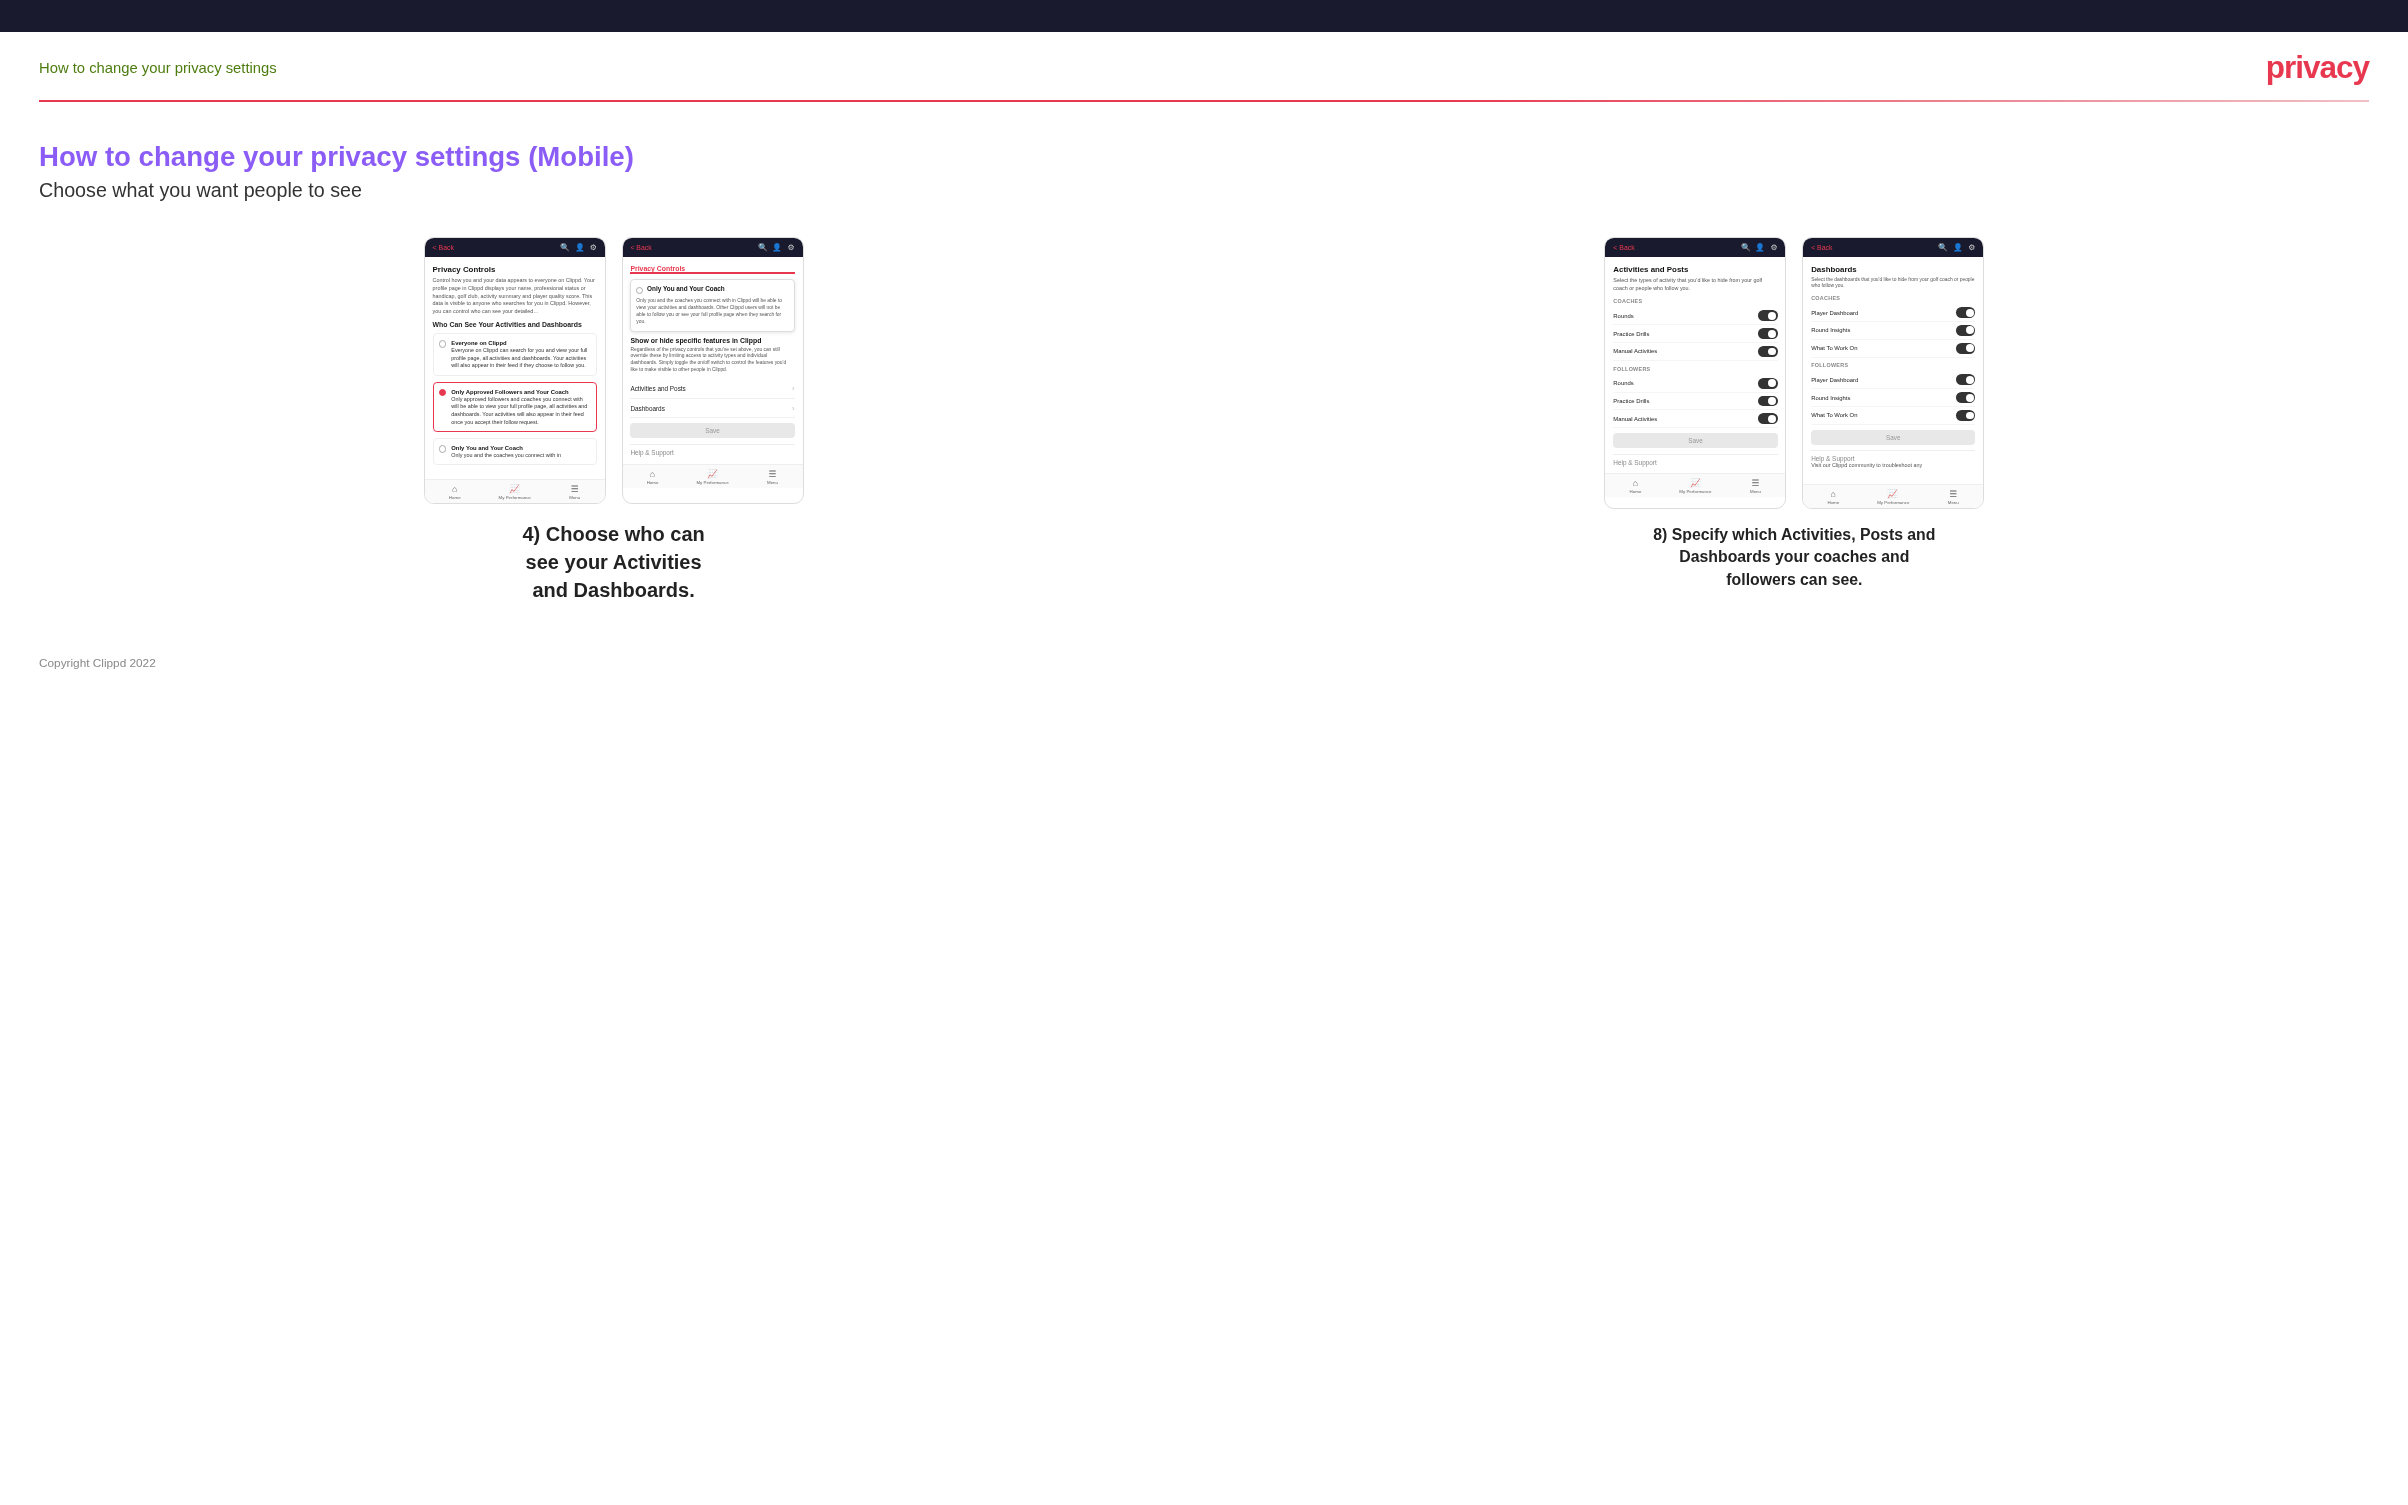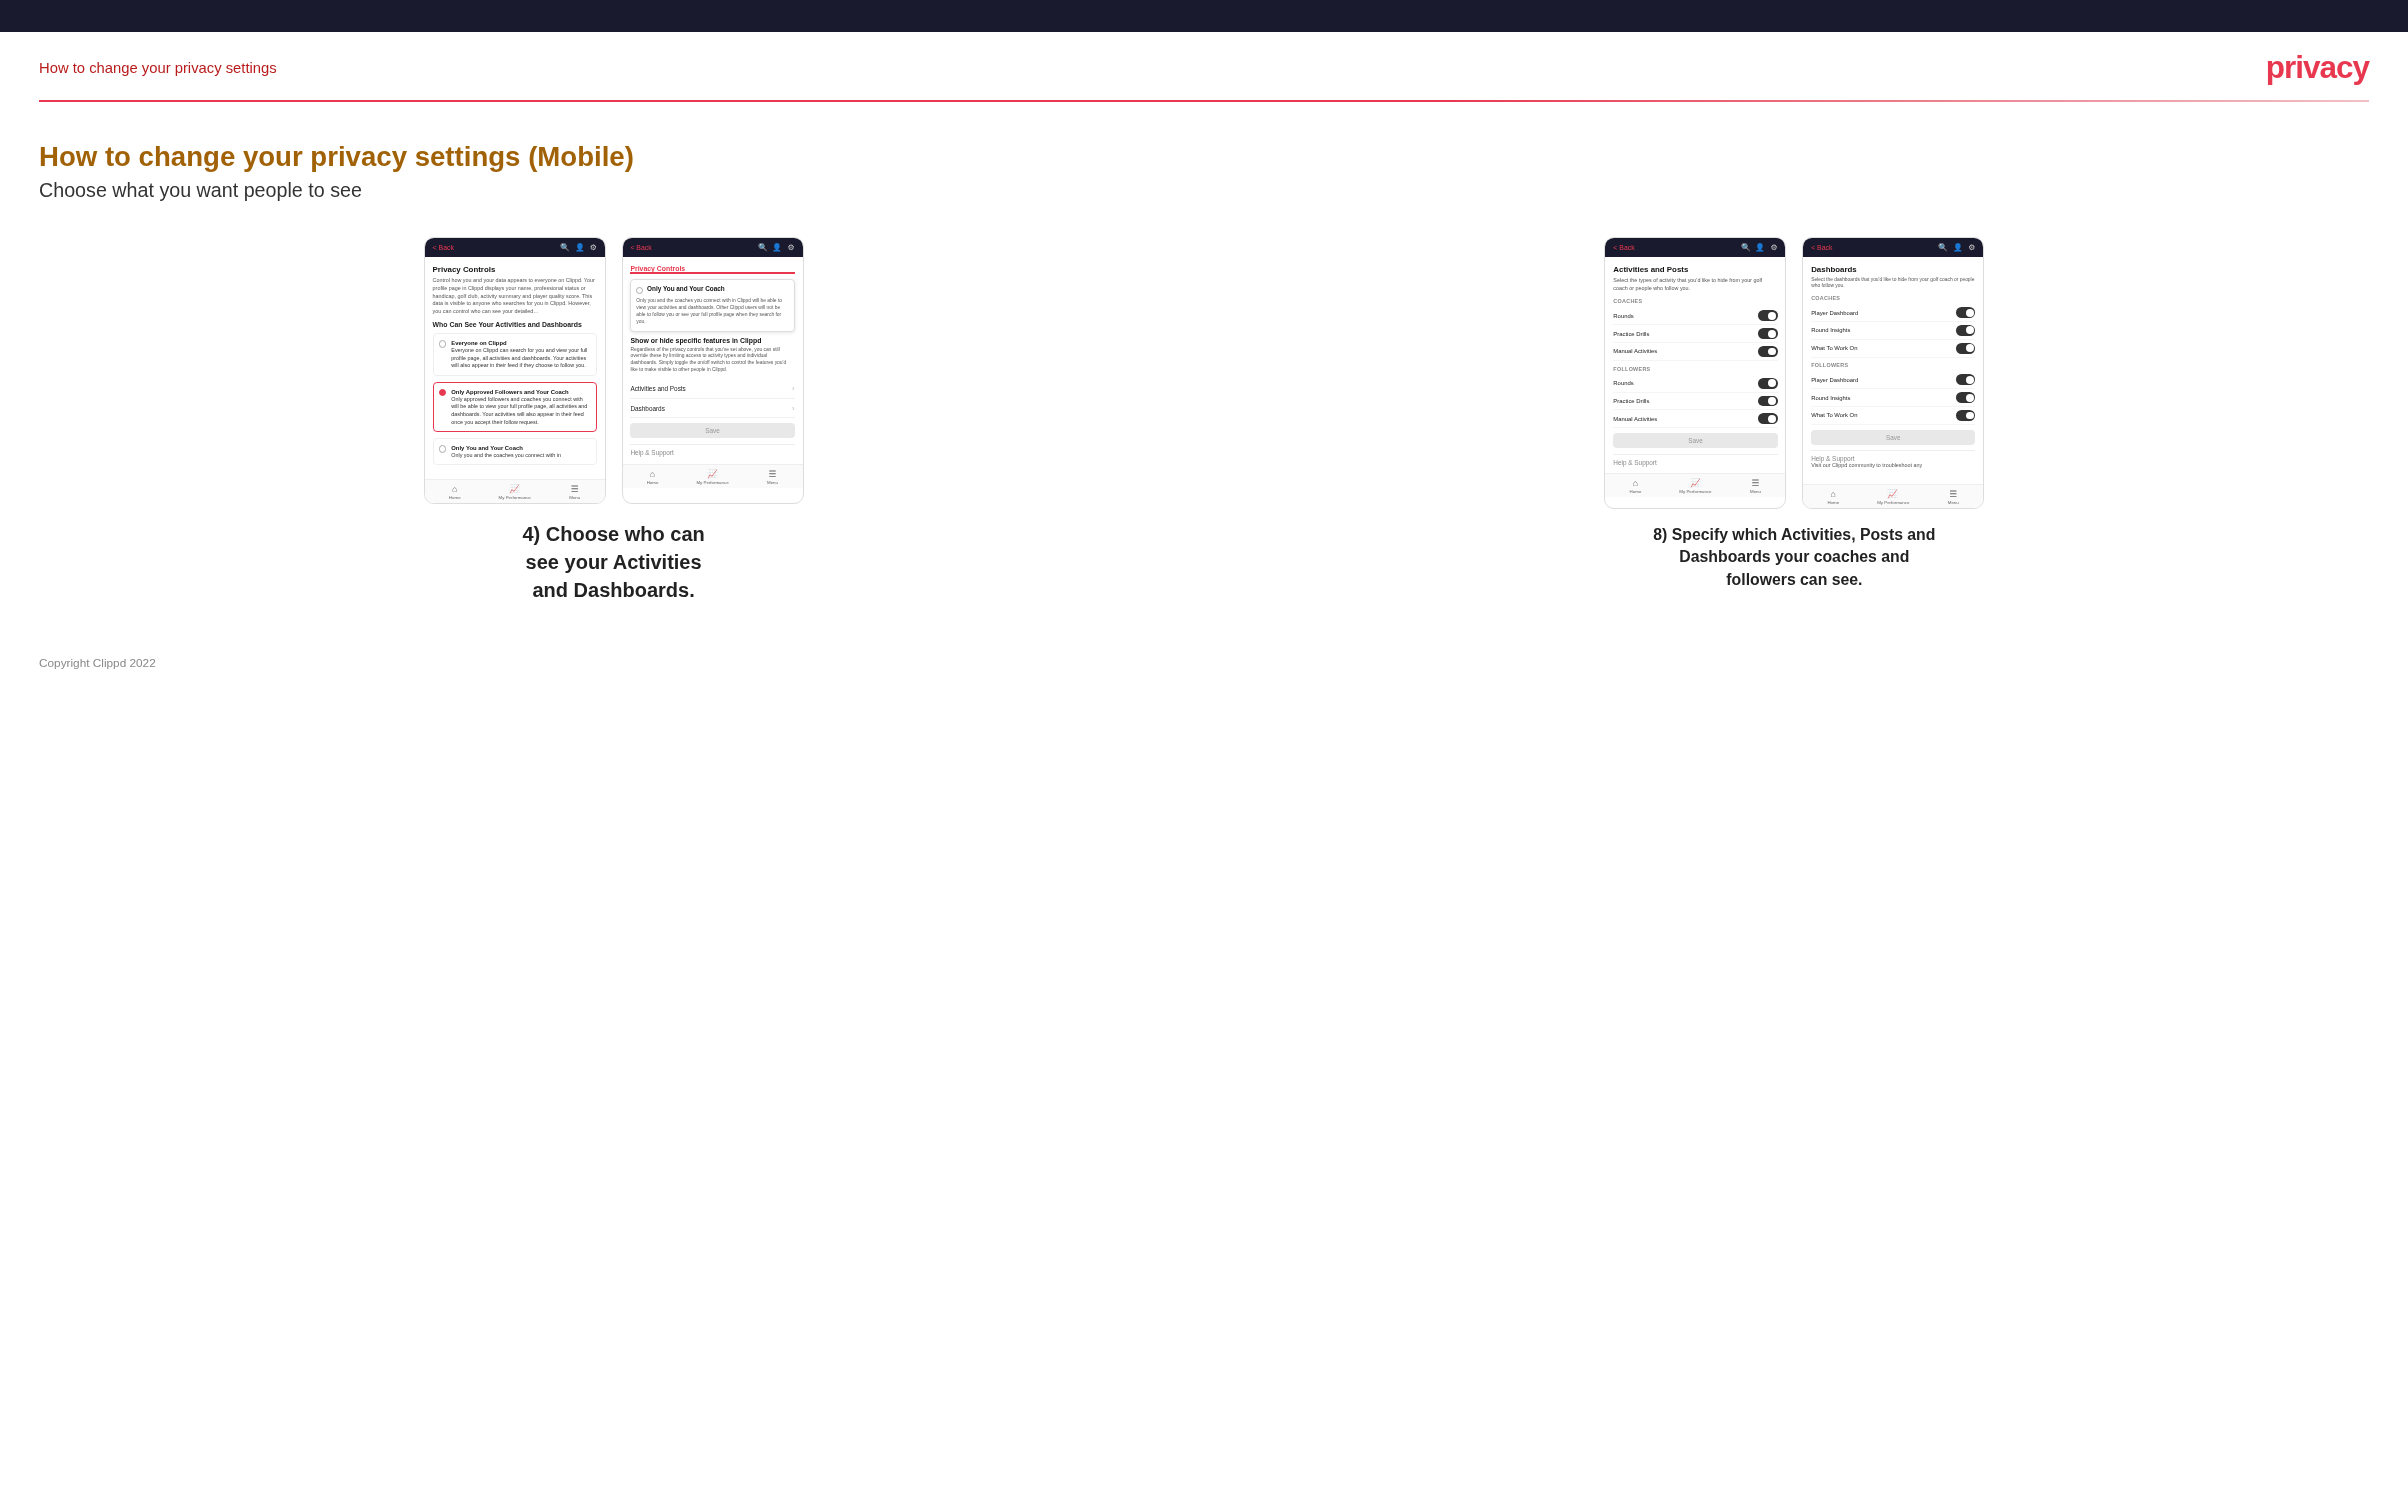--- a/index.html
+++ b/index.html
@@ -19,21 +19,21 @@
 
     
     .header {
       display: flex;
       align-items: center;
       justify-content: space-between;
       padding: 17.7px 39px 13.8px 39px;
     }
     .header-title {
       font-size: 14.8px;
-      color: #b91c1c;
+      color: #4d7c0f;
     }
     .logo {
       font-size: 31.5px;
       font-weight: 800;
       color: #e8384f;
       letter-spacing: -1px;
     }
 
     
     .header-divider {
@@ -42,21 +42,21 @@
       margin: 0 39px;
     }
 
     
     .main-content {
       padding: 39px 39px 19.7px 39px;
     }
     .page-heading {
       font-size: 27.6px;
       font-weight: 800;
-      color: #a16207;
+      color: #8b5cf6;
       margin-bottom: 5.9px;
     }
     .page-subheading {
       font-size: 19.7px;
       color: #333;
       font-weight: 400;
       margin-bottom: 35px;
     }
 
     

